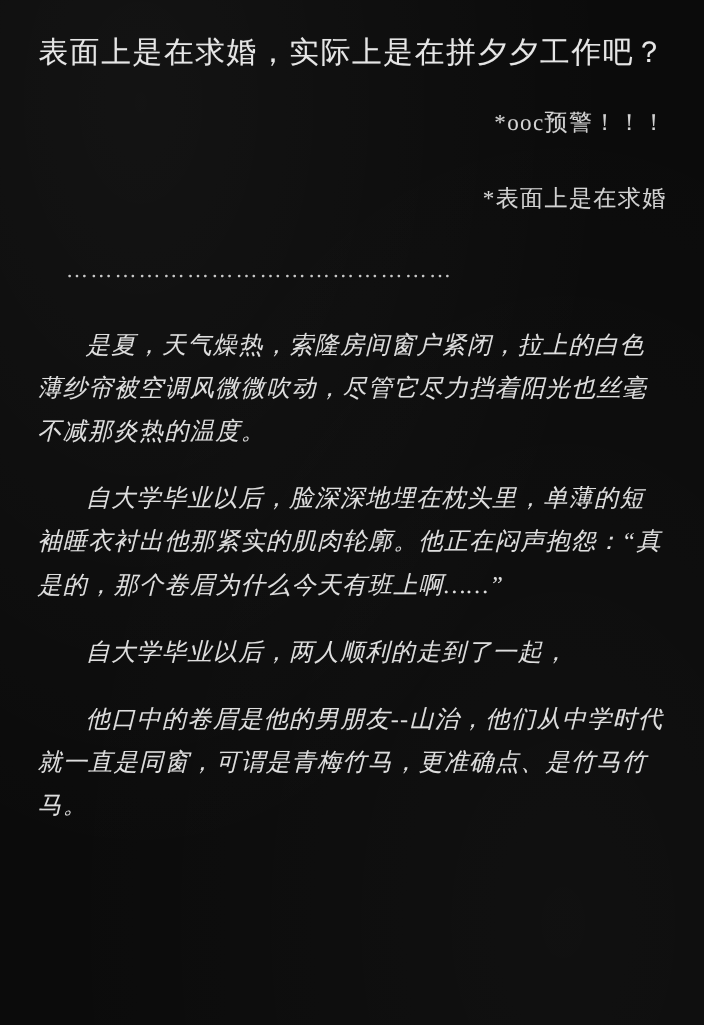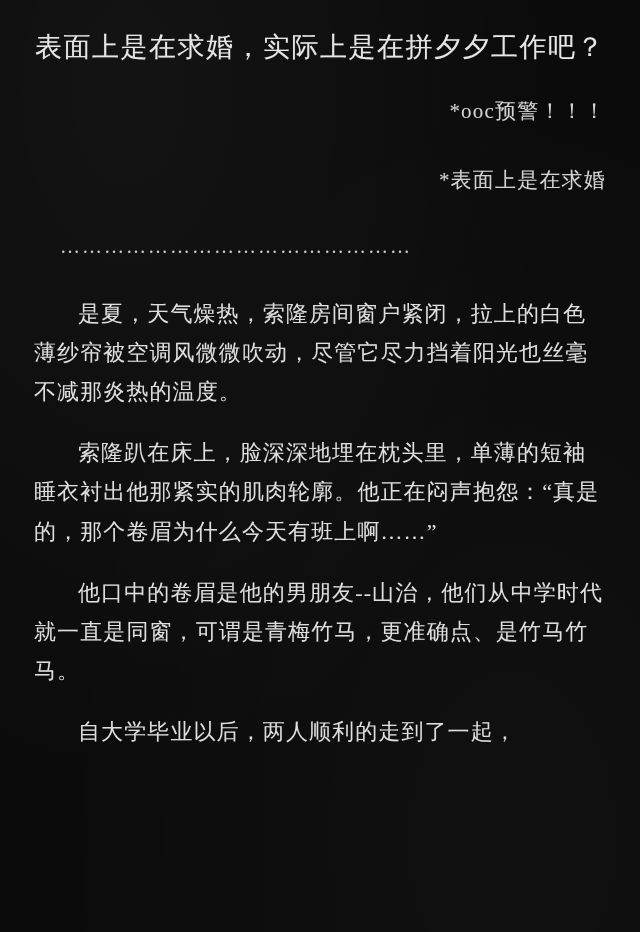--- a/index.html
+++ b/index.html
@@ -53,33 +53,34 @@
     overflow: hidden;
   }
   .para {
     font-size: 22px;
     line-height: 1.78;
     letter-spacing: 1.1px;
     color: #dedede;
     margin: 0 0 22px 0;
     text-indent: 2em;
     text-shadow: 0 0 1px rgba(255,255,255,0.18);
+    font-style: italic;
   }
   .para:last-child { margin-bottom: 0; }
 </style>
 </head>
 <body>
 
 <div class="page">
 
   <h1 class="title">表面上是在求婚，实际上是在拼夕夕工作吧？</h1>
 
   <p class="note">*ooc预警！！！</p>
   <p class="note">*表面上是在求婚</p>
 
   <div class="divider">…………………………………………</div>
 
   <p class="para">是夏，天气燥热，索隆房间窗户紧闭，拉上的白色薄纱帘被空调风微微吹动，尽管它尽力挡着阳光也丝毫不减那炎热的温度。</p>
-  <p class="para">索隆趴在床上，脸深深地埋在枕头里，单薄的短袖睡衣衬出他那紧实的肌肉轮廓。他正在闷声抱怨：“真是的，那个卷眉为什么今天有班上啊……”</p>
+  <p class="para">自大学毕业以后，脸深深地埋在枕头里，单薄的短袖睡衣衬出他那紧实的肌肉轮廓。他正在闷声抱怨：“真是的，那个卷眉为什么今天有班上啊……”</p>
+  <p class="para">自大学毕业以后，两人顺利的走到了一起，</p>
   <p class="para">他口中的卷眉是他的男朋友--山治，他们从中学时代就一直是同窗，可谓是青梅竹马，更准确点、是竹马竹马。</p>
-  <p class="para">自大学毕业以后，两人顺利的走到了一起，</p>
 
 </div>
 
 </body></html>

